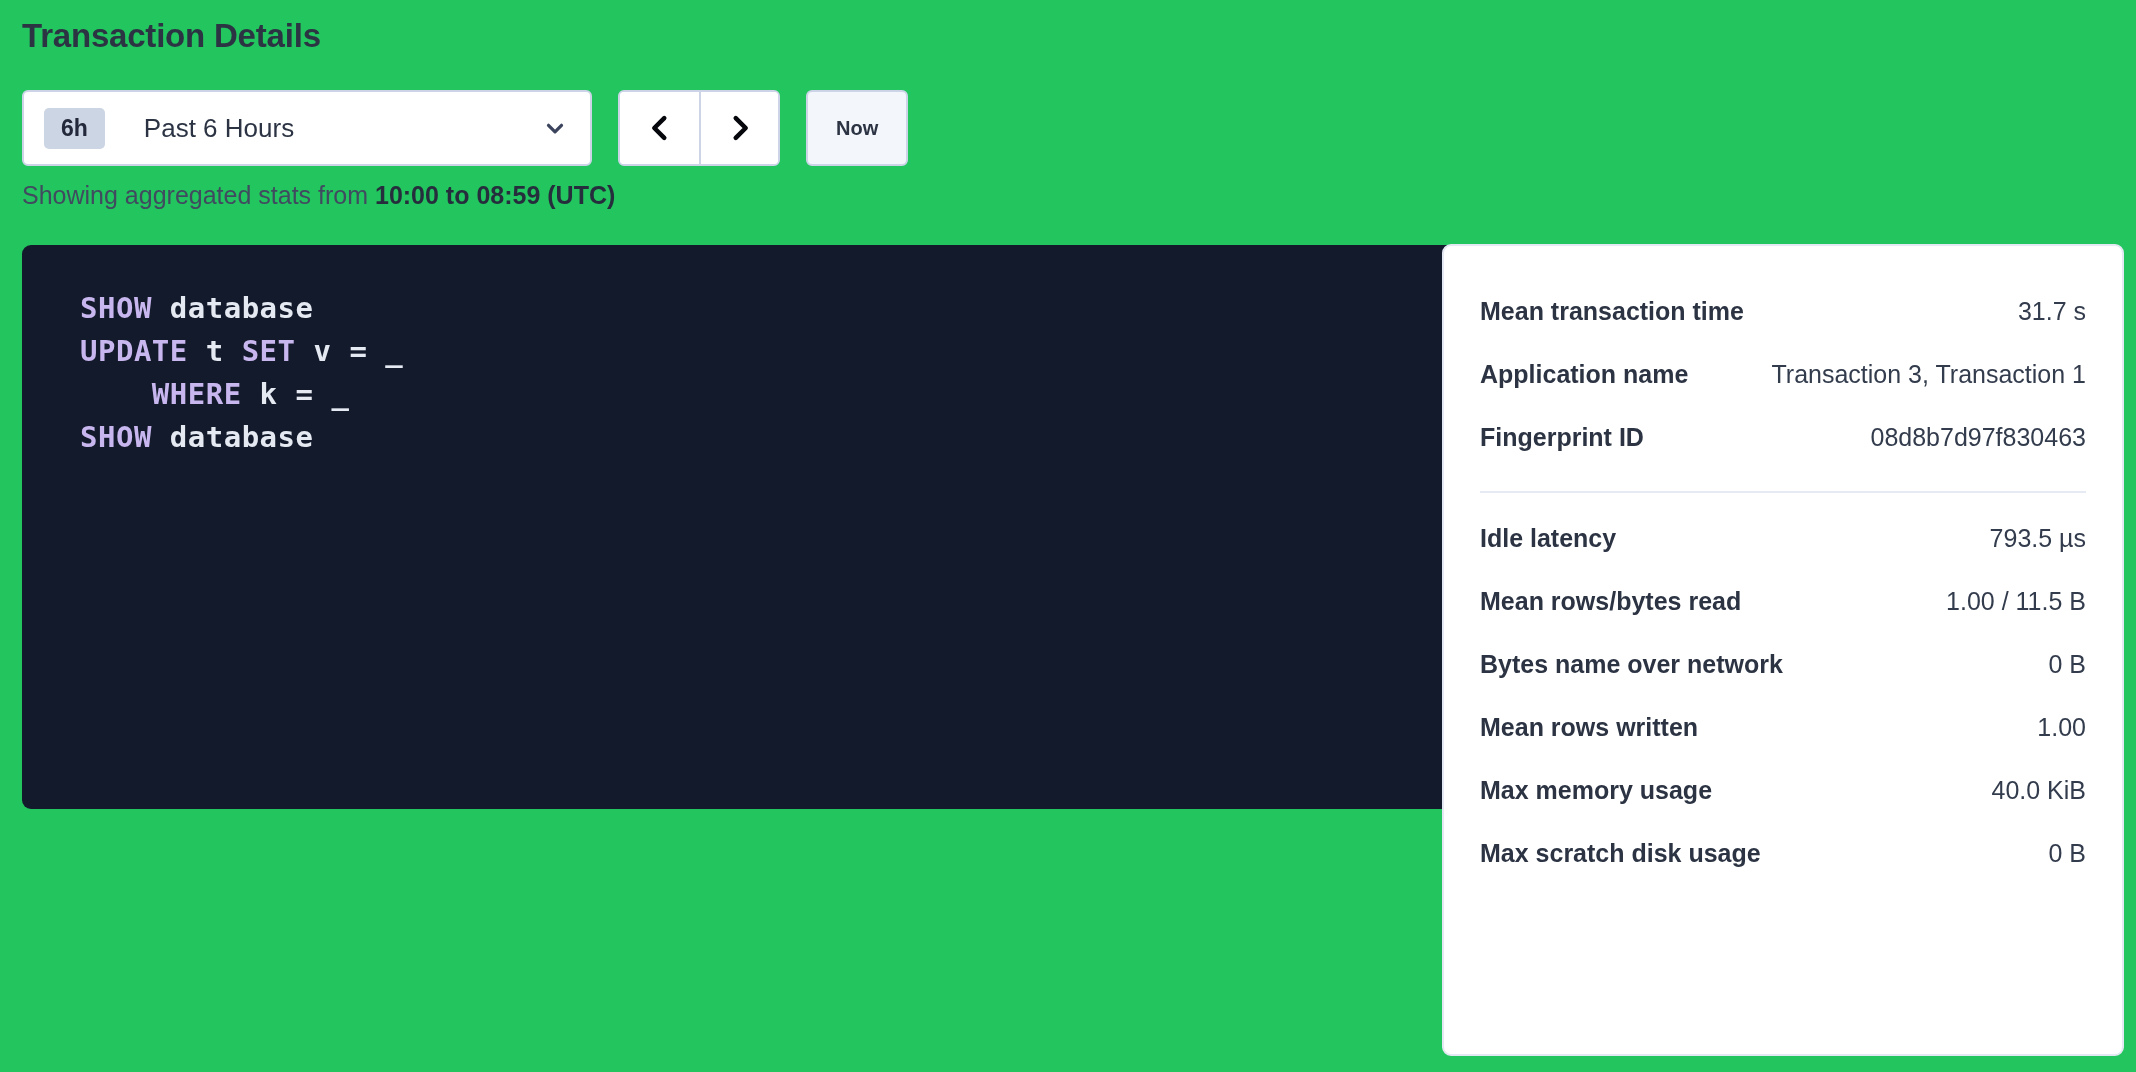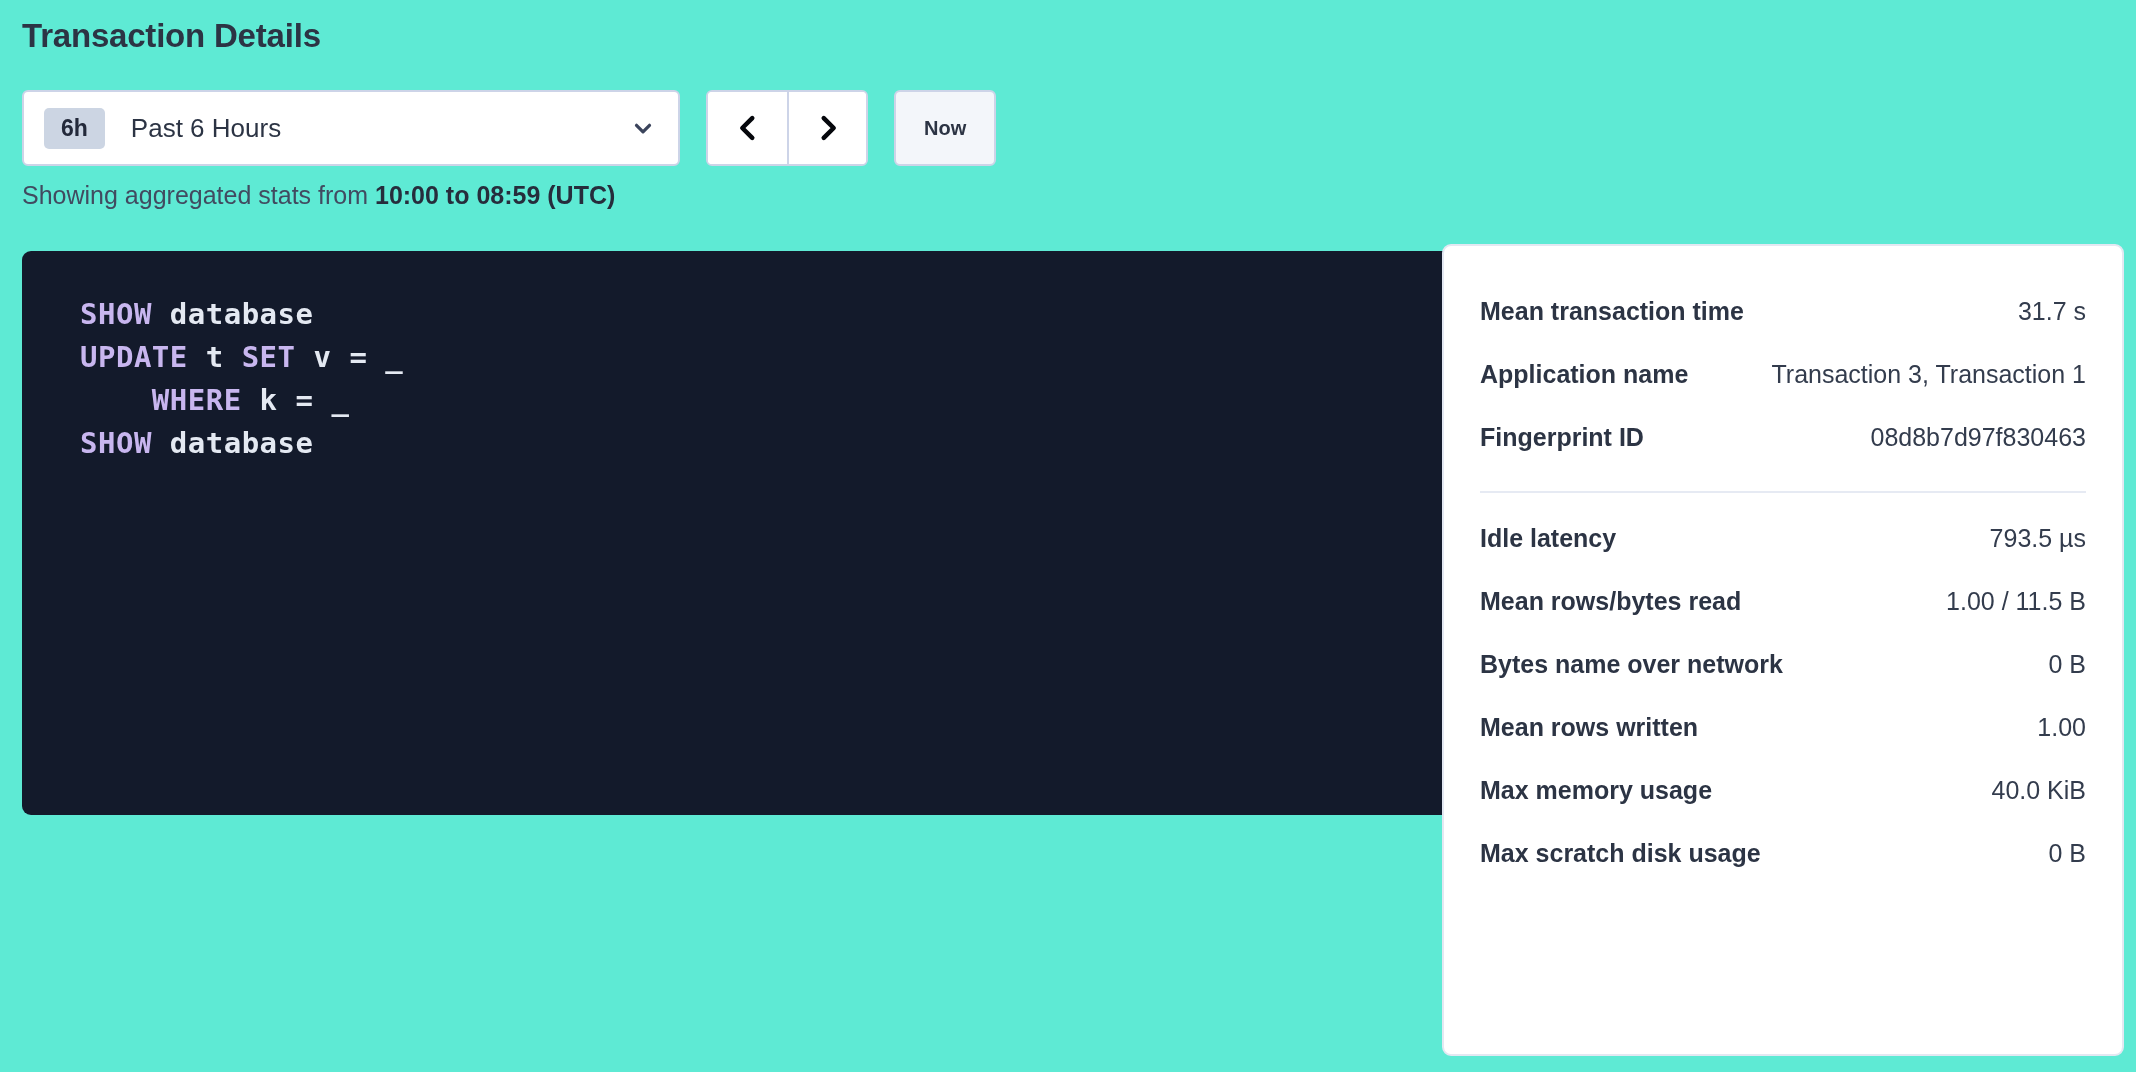--- a/index.html
+++ b/index.html
@@ -10,21 +10,21 @@
     height: 1072px;
     background: #f3f6fa;
     font-family: "Liberation Sans", sans-serif;
     -webkit-font-smoothing: antialiased;
   }
 
   .page {
     position: relative;
     width: 2136px;
     height: 1072px;
-    background: #5eead4;
+    background: #22c55e;
     overflow: hidden;
   }
 
   
   .page-title {
     position: absolute;
     left: 22px;
     top: 16px;
     font-size: 33px;
     font-weight: 700;
@@ -37,29 +37,30 @@
   .toolbar {
     position: absolute;
     left: 22px;
     top: 90px;
     display: flex;
     align-items: flex-start;
     gap: 26px;
   }
 
   .time-select {
-    width: 658px;
+    width: 570px;
     height: 76px;
     background: #ffffff;
     border: 2px solid #cdd4e8;
     border-radius: 6px;
     display: flex;
     align-items: center;
     padding: 0 22px 0 20px;
     cursor: pointer;
+    gap: 13px;
   }
   .time-badge {
     background: #ccd5e3;
     color: #23293a;
     font-size: 23px;
     font-weight: 700;
     border-radius: 5px;
     padding: 9px 17px;
     line-height: 1;
     margin-right: 26px;
@@ -132,21 +133,20 @@
   .code-panel {
     position: absolute;
     left: 22px;
     top: 245px;
     width: 1668px;
     height: 564px;
     background: #131a2b;
     border-radius: 9px;
     padding: 42px 0 12px 0;
     overflow: hidden;
-    margin-top: 6px;
   }
   .code-body {
     font-family: "DejaVu Sans Mono", monospace;
     font-size: 29px;
     line-height: 43px;
     white-space: pre;
     padding-left: 58px;
     letter-spacing: 0.5px;
   }
   .tok-kw    { color: #c8b6ef; font-weight: 700; }

